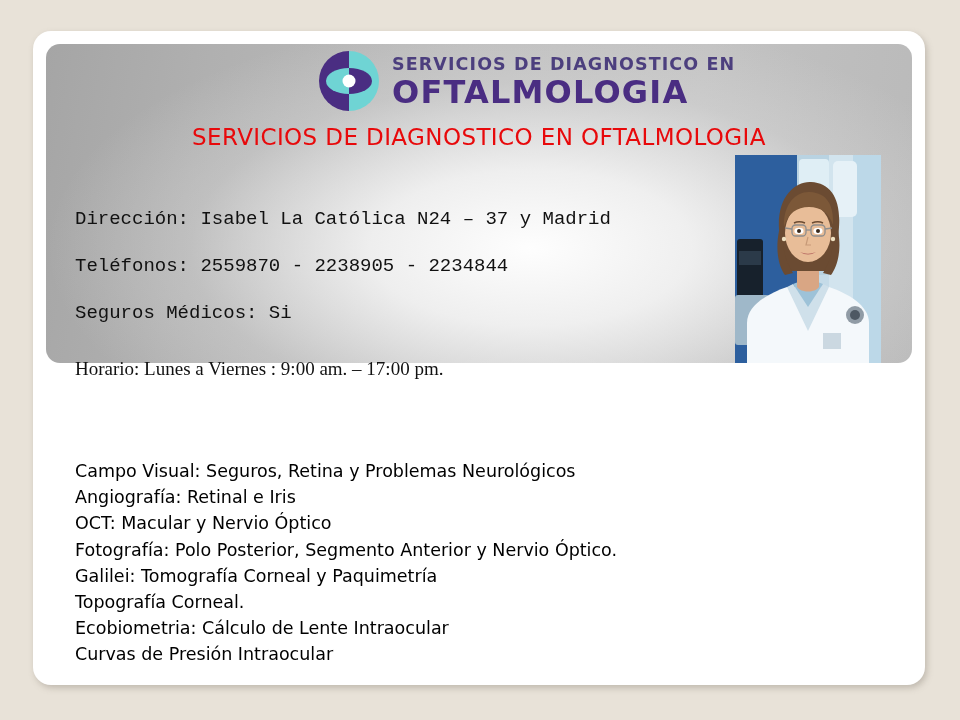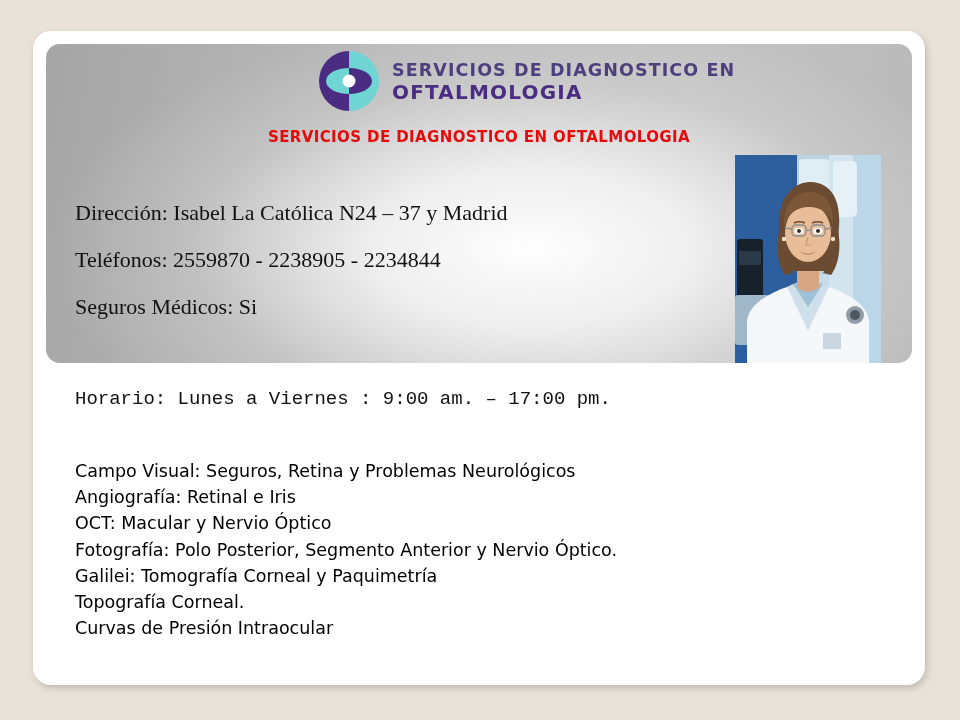--- a/index.html
+++ b/index.html
@@ -74,74 +74,74 @@
   .logo-line1 {
     font-family: "DejaVu Sans", sans-serif;
     font-size: 17.5px;
     font-weight: bold;
     letter-spacing: 1.1px;
     color: #4c3f7e;
     white-space: nowrap;
   }
   .logo-line2 {
     font-family: "DejaVu Sans", sans-serif;
-    font-size: 20px;
+    font-size: 32px;
     font-weight: bold;
     letter-spacing: 1.2px;
     color: #4a2d82;
     white-space: nowrap;
     margin-top: 2px;
   }
 
   
   #heading-block {
     position: absolute;
     left: 0;
     top: 80px;
     width: 866px;
     text-align: center;
   }
   .heading-line {
     color: #e8090b;
     font-family: "DejaVu Sans", sans-serif;
-    font-weight: bold;
-    font-size: 15px;
+    font-weight: normal;
+    font-size: 23px;
     letter-spacing: 0.4px;
     line-height: 26px;
     white-space: nowrap;
   }
 
   
   #contact-block {
     position: absolute;
     left: 29px;
     top: 157px;
     width: 660px;
   }
   .contact-line {
-    font-family: Liberation Serif, serif;
-    font-size: 22px;
-    color: #111111;
-    line-height: 23px;
-    margin-bottom: 24px;
-    white-space: nowrap;
-  }
-  .contact-line:last-child { margin-bottom: 0; }
-
-  
-  #schedule-line {
-    position: absolute;
-    left: 75px;
-    top: 357px;
     font-family: Liberation Mono, monospace;
     font-size: 19px;
     color: #111111;
     line-height: 23px;
-    white-space: nowrap;
-    margin-top: 31px;
+    margin-bottom: 24px;
+    white-space: nowrap;
+    margin-top: 7px;
+  }
+  .contact-line:last-child { margin-bottom: 0; }
+
+  
+  #schedule-line {
+    position: absolute;
+    left: 75px;
+    top: 357px;
+    font-family: Liberation Serif, serif;
+    font-size: 19px;
+    color: #111111;
+    line-height: 23px;
+    white-space: nowrap;
   }
 
   
   #portrait-photo {
     position: absolute;
     left: 735px;
     top: 155px;
     width: 146px;
     height: 208px;
     overflow: hidden;
@@ -287,17 +287,20 @@
     <div class="service-line">
       <span class="service-label">Fotografía:</span><span class="service-text"> Polo Posterior, Segmento Anterior y Nervio Óptico.</span>
     </div>
     <div class="service-line">
       <span class="service-label">Galilei:</span><span class="service-text"> Tomografía Corneal y Paquimetría</span>
     </div>
     <div class="service-line">
       <span class="service-label">Topografía  Corneal</span><span class="service-text">.</span>
     </div>
     <div class="service-line">
+      <span class="service-label">Ecobiometria:</span><span class="service-text"> Cálculo de Lente Intraocular</span>
+    </div>
+    <div class="service-line">
       <span class="service-label">Curvas de Presión  Intraocular</span><span class="service-text"></span>
     </div>
   </div>
 
 </div>
 
 </body></html>

